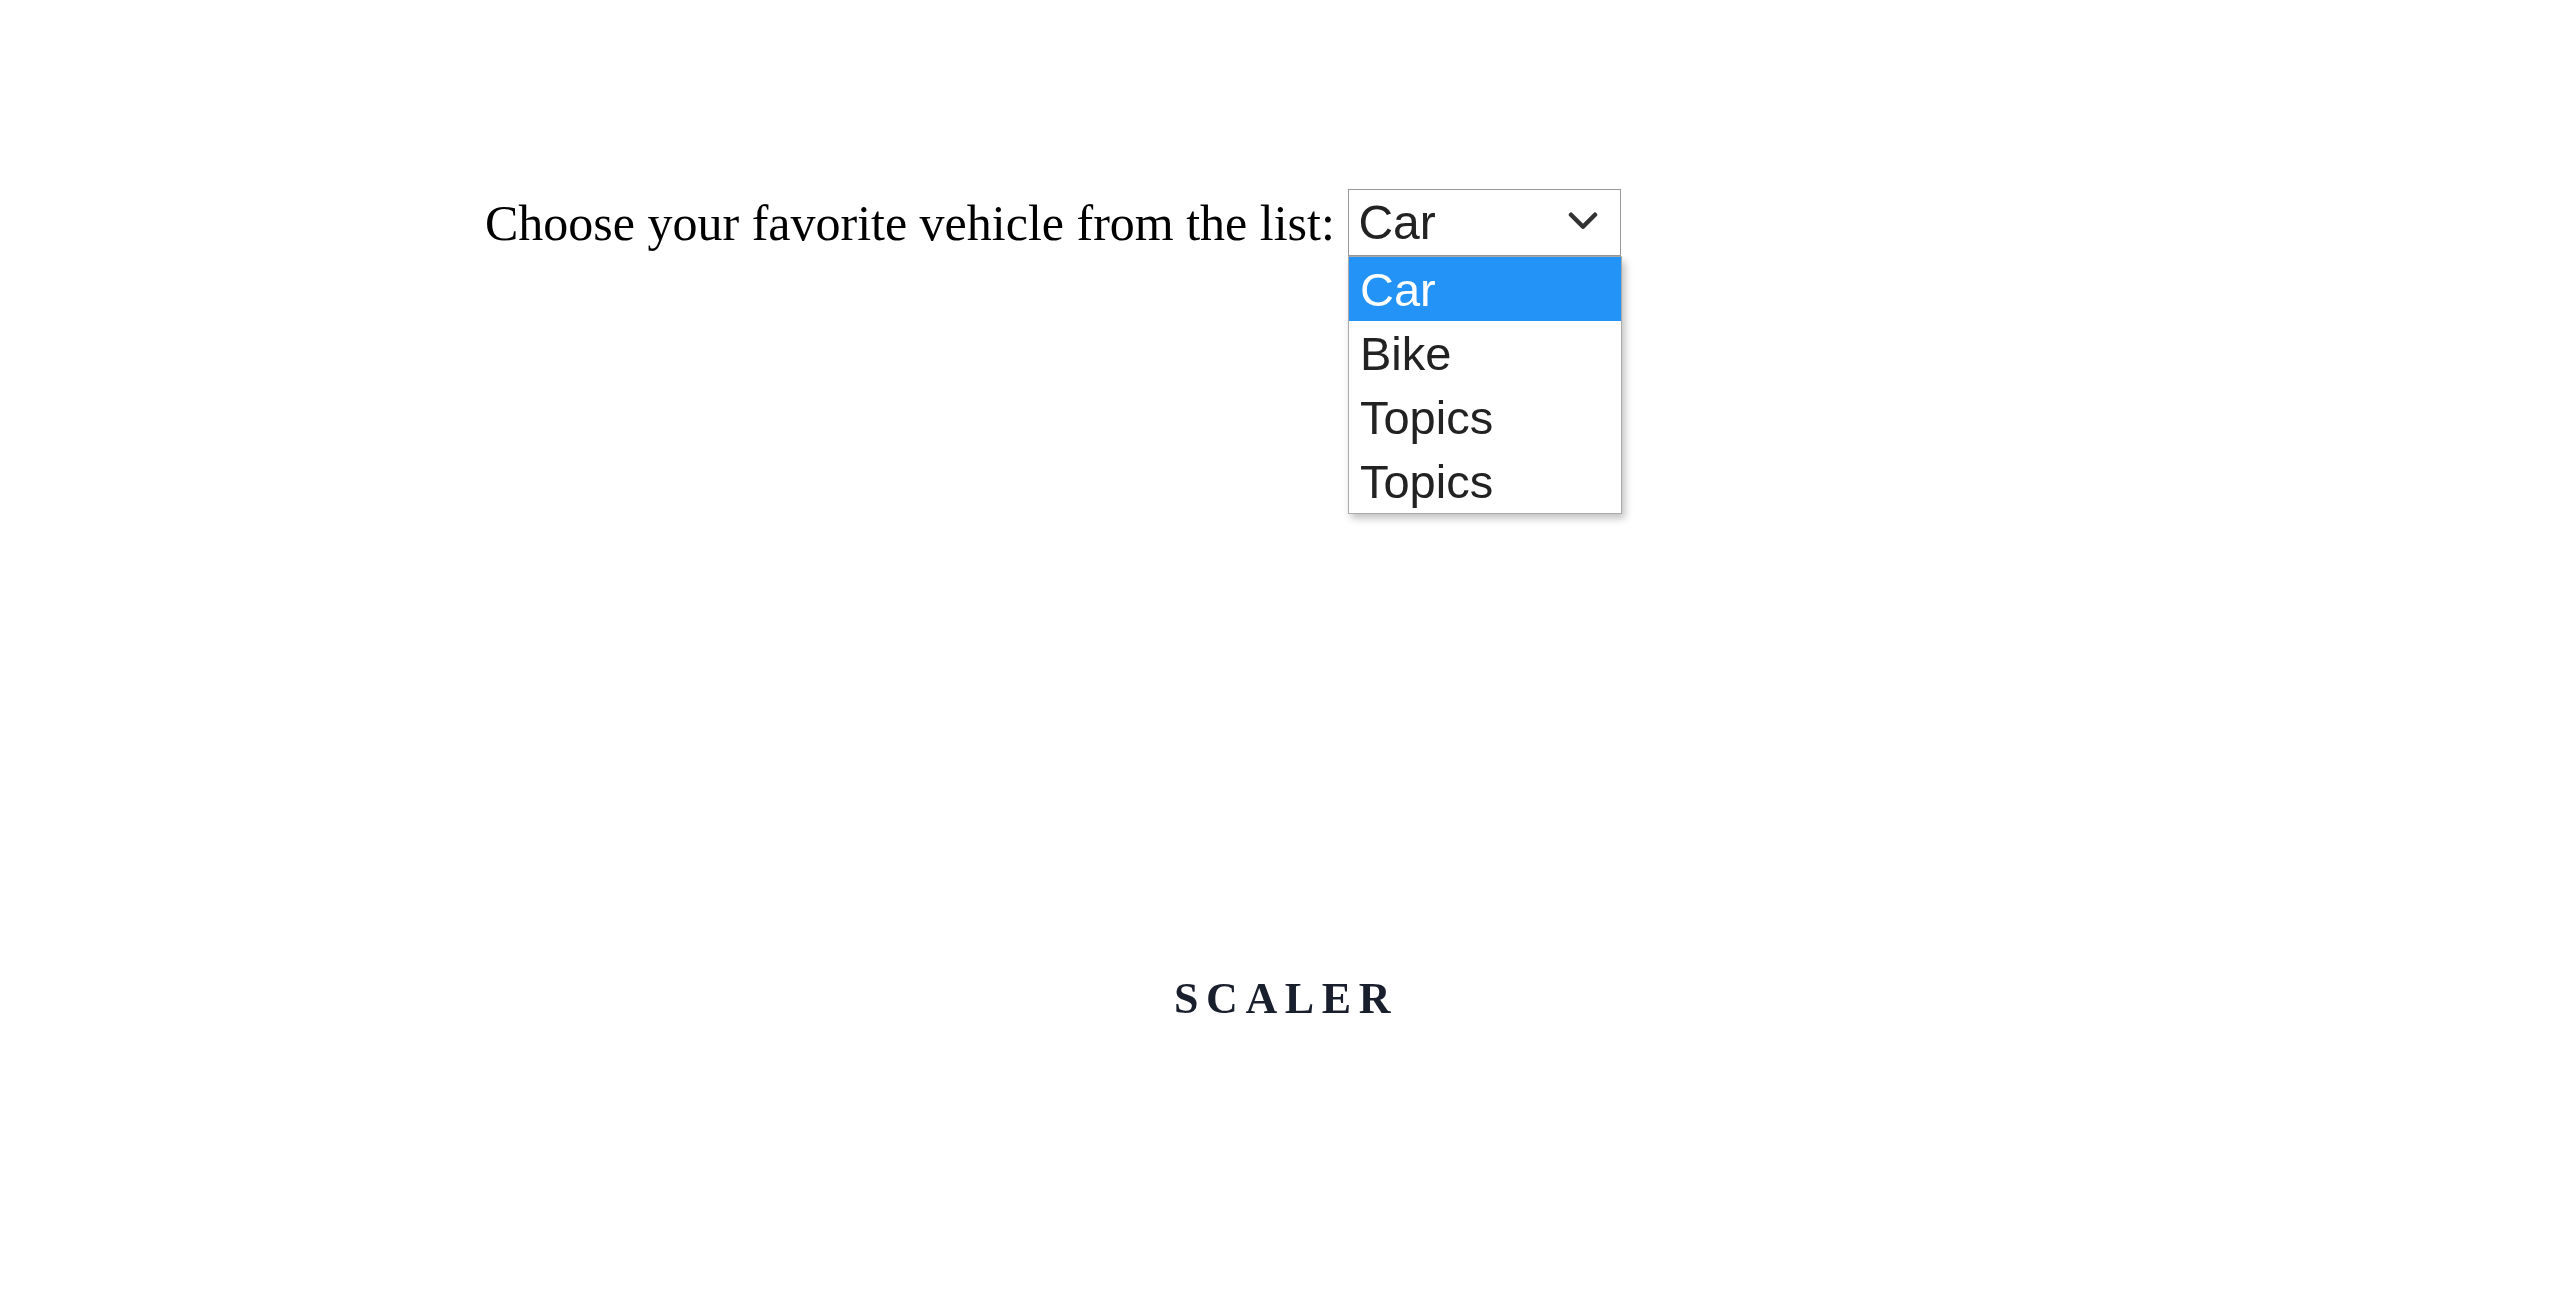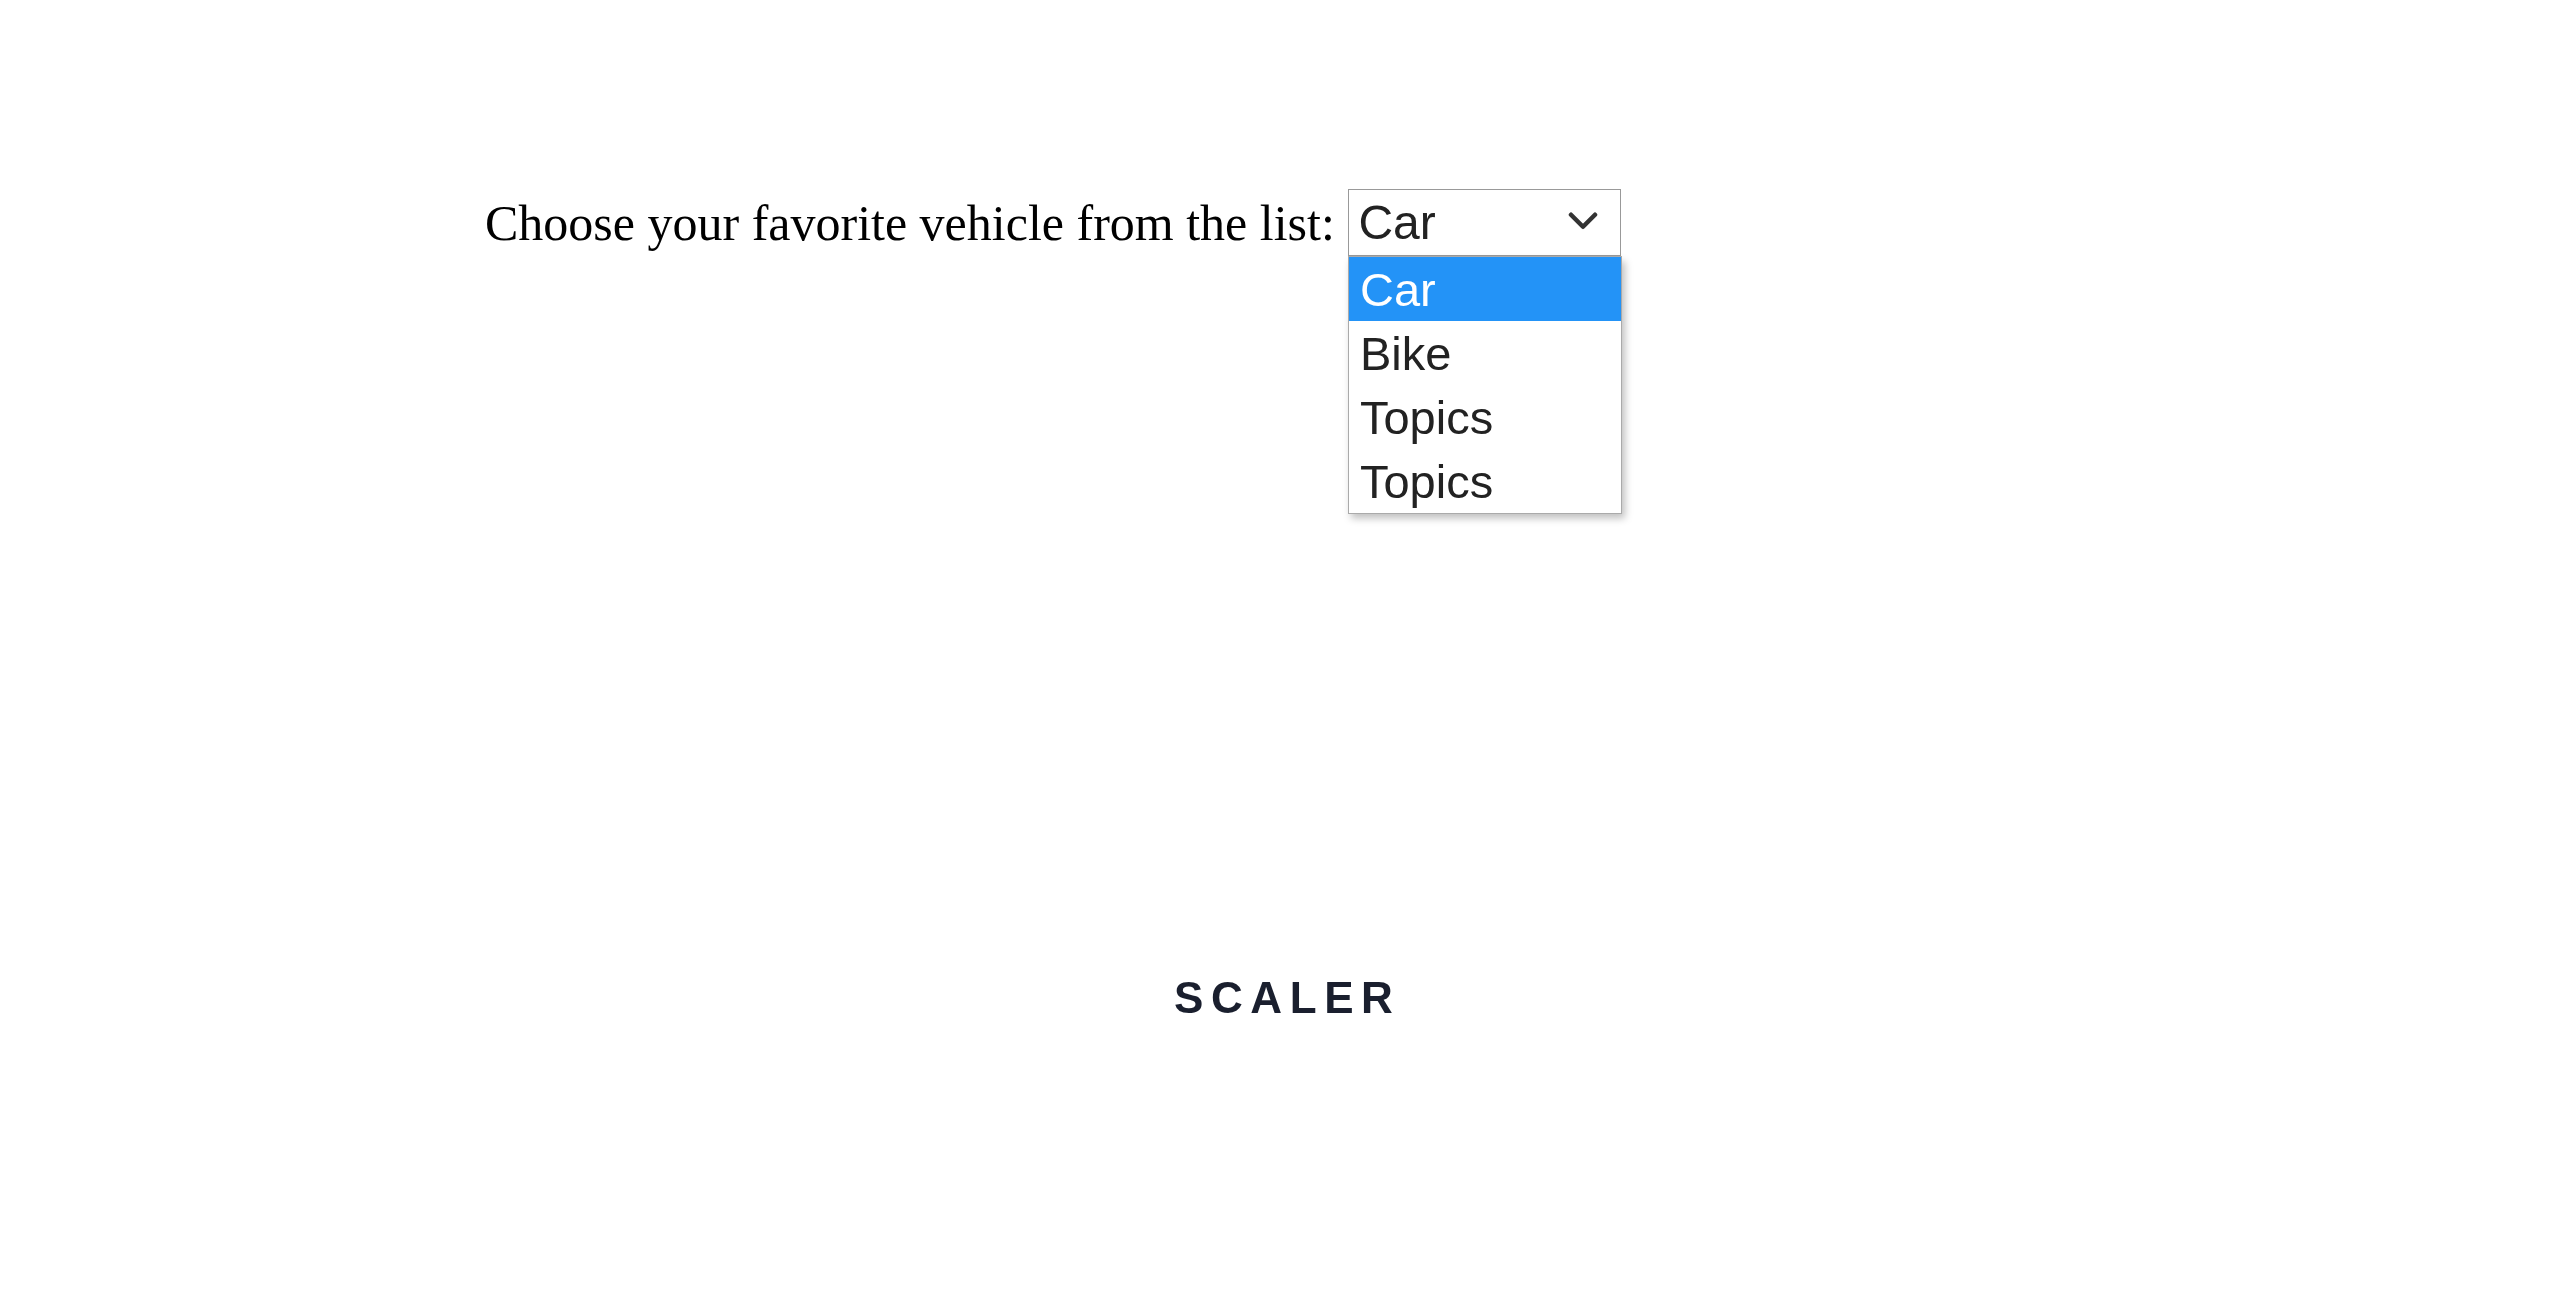--- a/index.html
+++ b/index.html
@@ -75,21 +75,21 @@
       background: #2393f7;
       color: #ffffff;
     }
     .brand-logo {
       position: absolute;
       left: 1174px;
       top: 973px;
       text-align: center;
     }
     .brand-top {
-      font-family: Liberation Sans, sans-serif;
+      font-family: Liberation Serif, serif;
       font-size: 44px;
       font-weight: 800;
       letter-spacing: 7.6px;
       color: #1a1f2e;
     }
     .brand-bottom {
       font-family: "Brush Script MT", cursive;
       font-size: 91px;
       color: #e91e63;
       margin-top: -13.6px;

